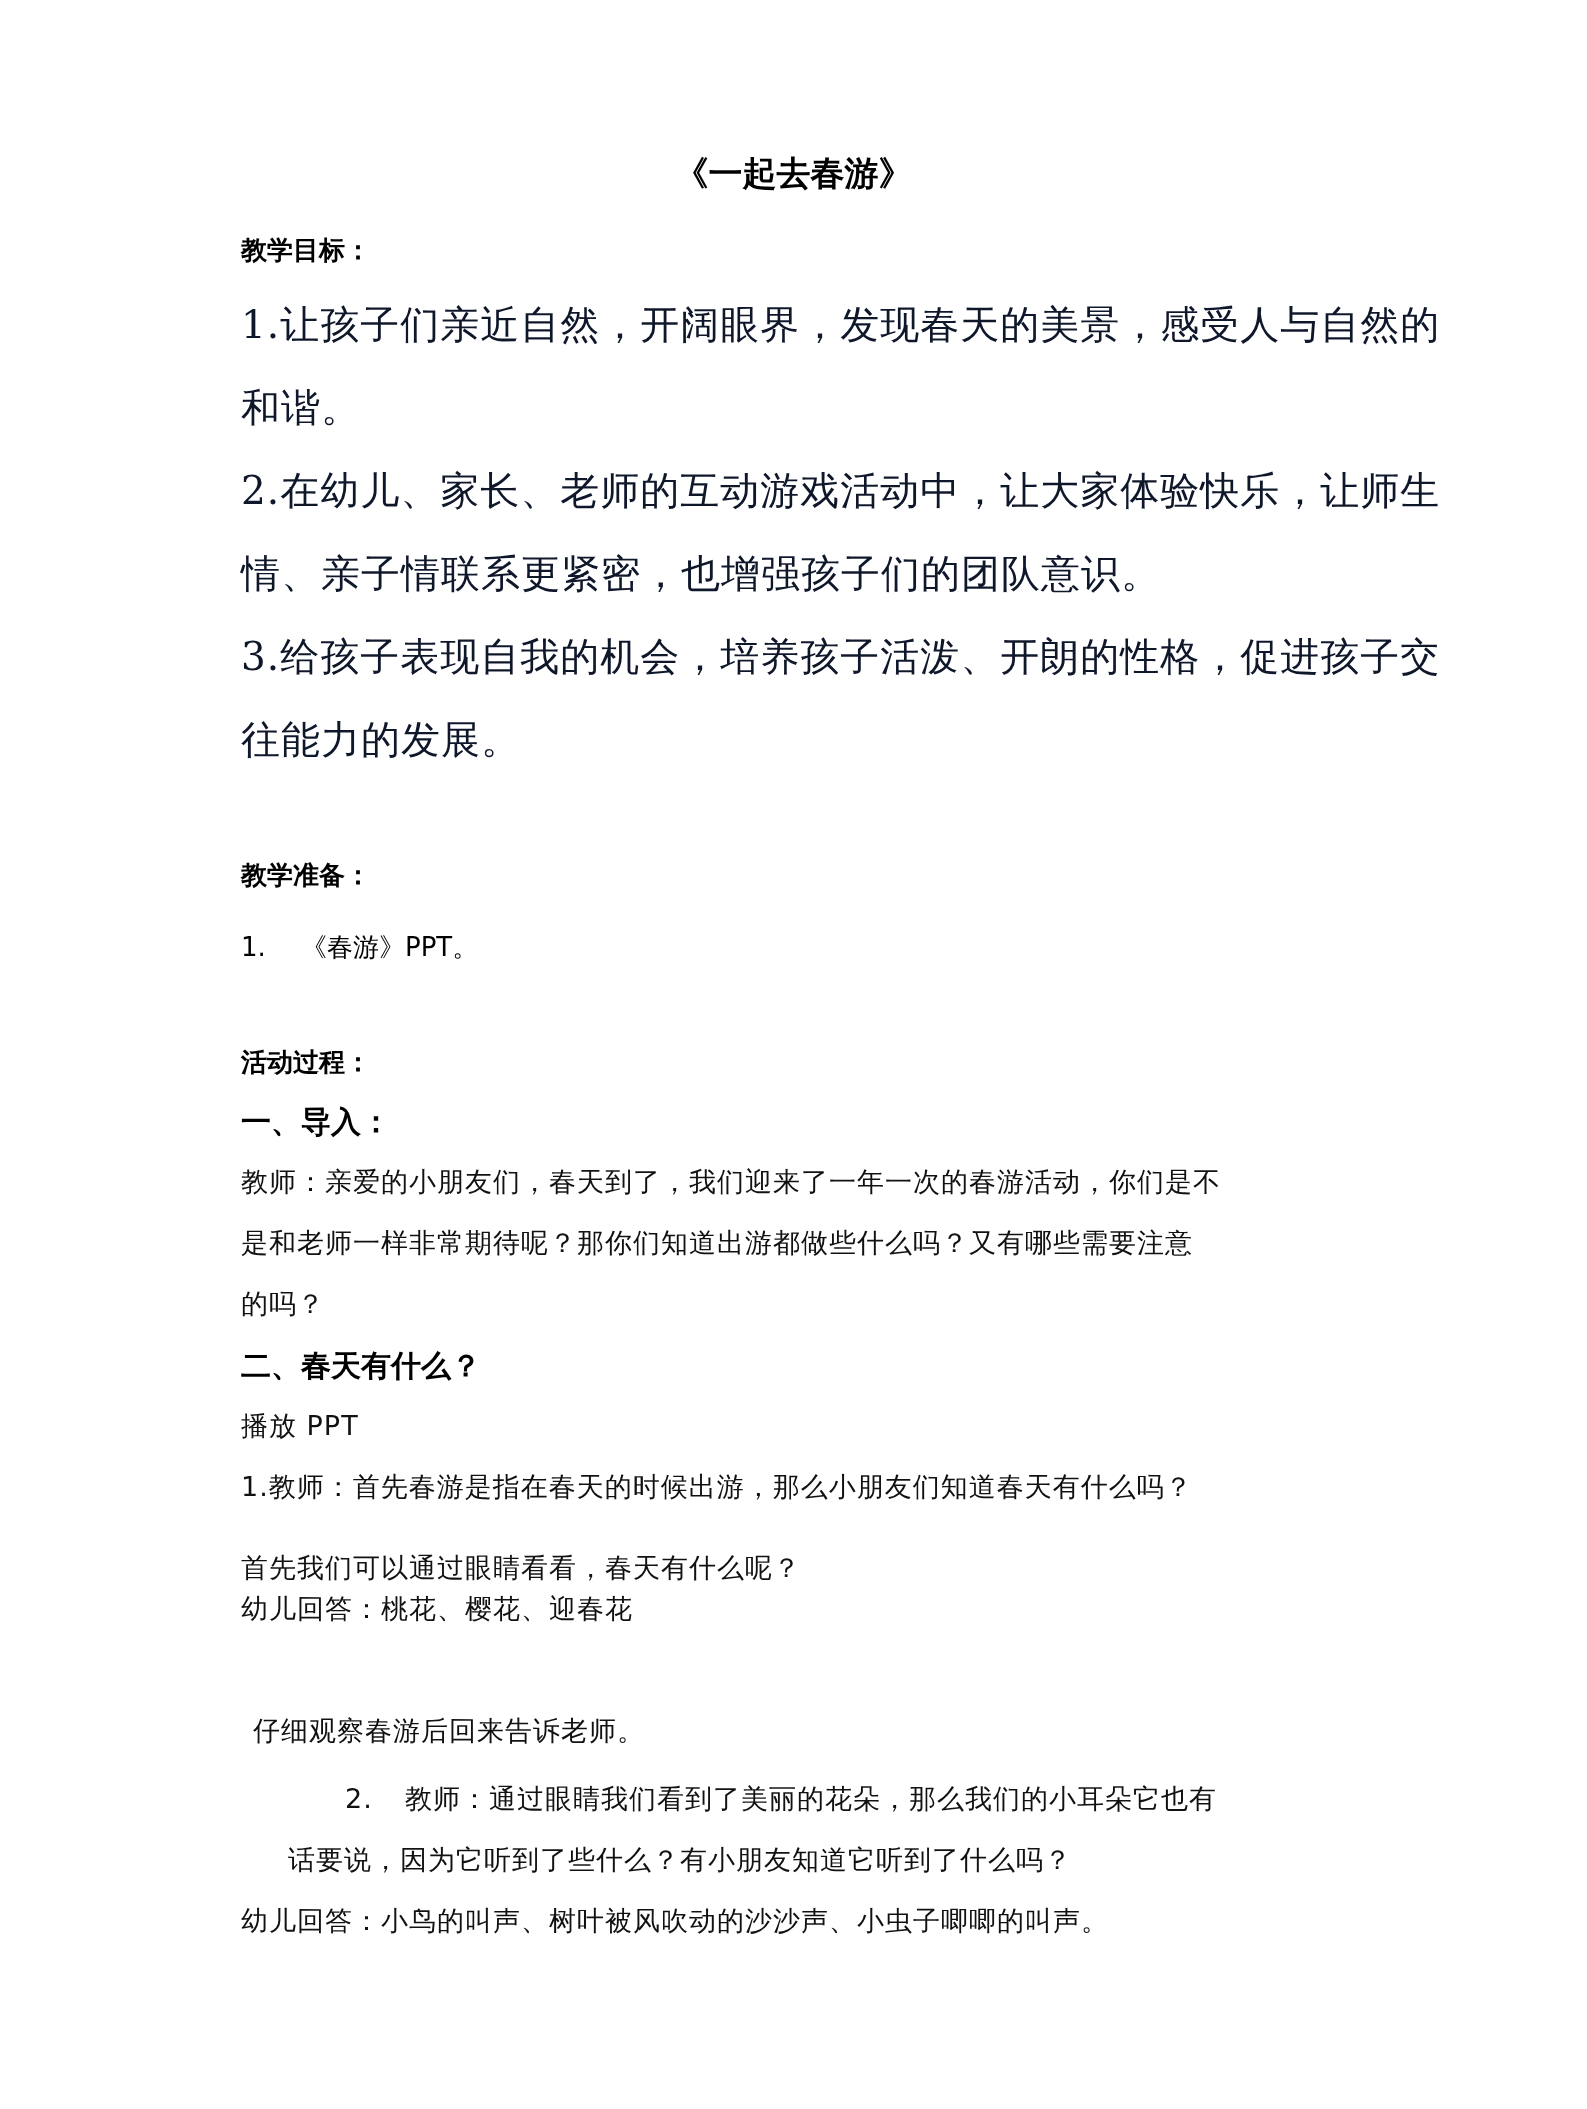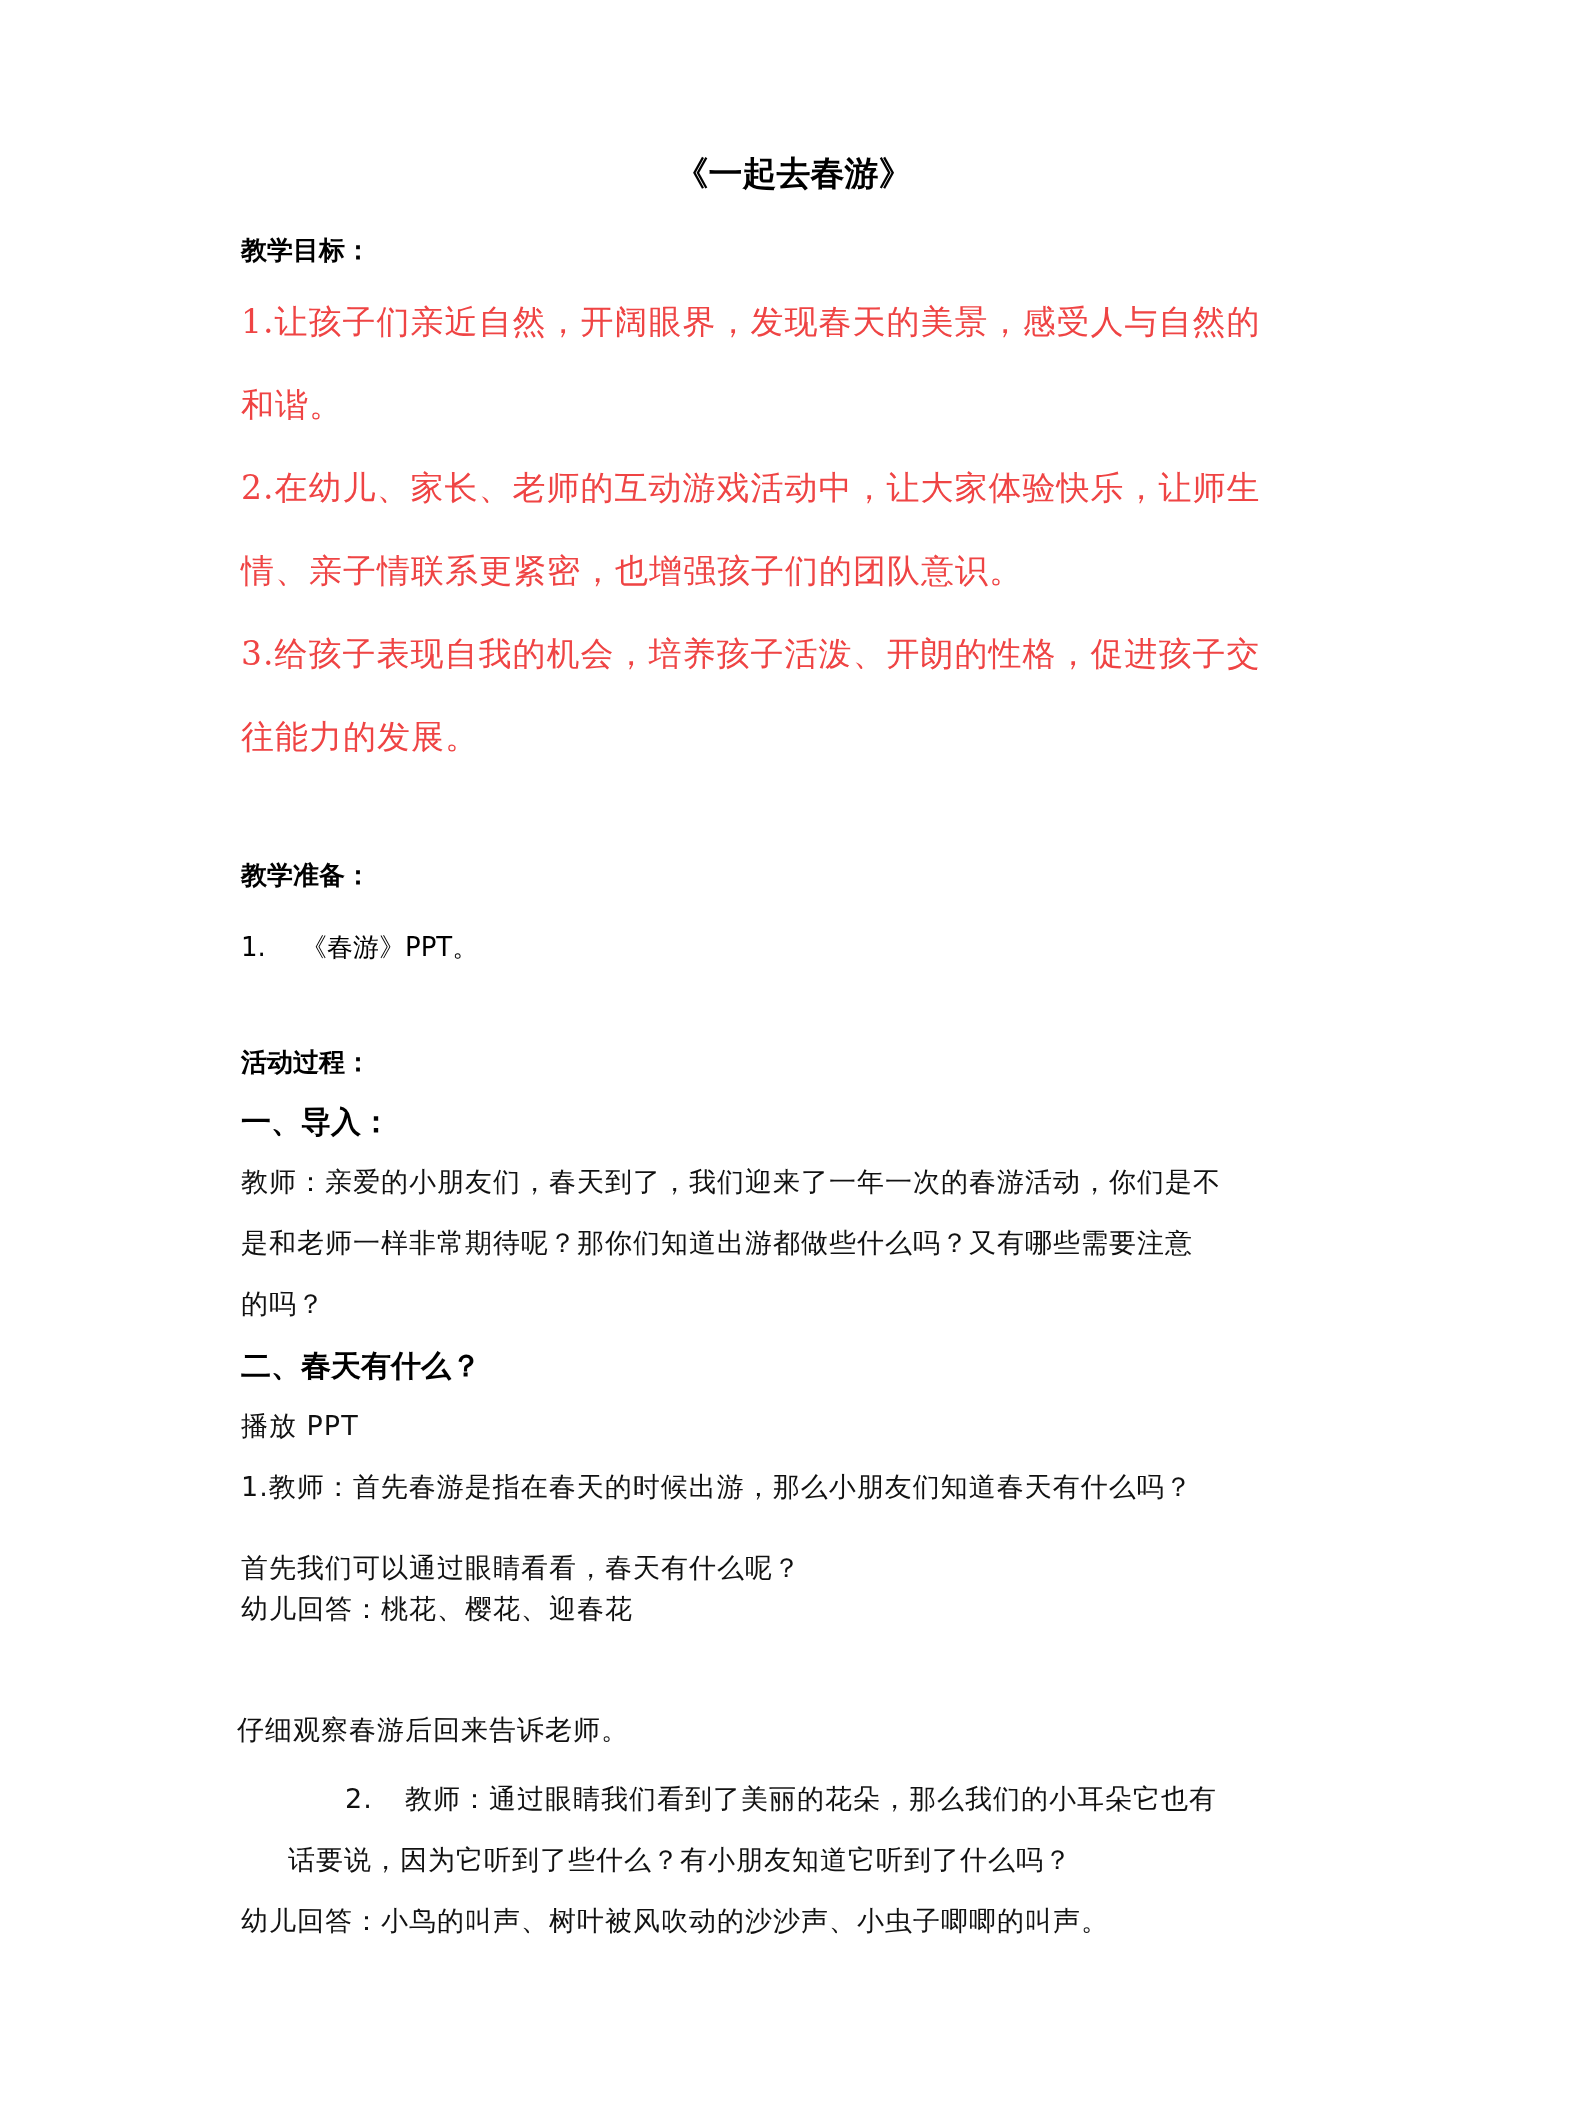--- a/index.html
+++ b/index.html
@@ -35,22 +35,22 @@
       font-size: 34px;
       font-weight: bold;
       font-family: "DejaVu Serif", "Liberation Serif", serif;
     }
     .heading {
       font-size: 26px;
       font-weight: bold;
       font-family: "DejaVu Sans", "Liberation Sans", sans-serif;
     }
     .big {
-      font-size: 33px;
-      color: #ef4444;
+      font-size: 39px;
+      color: #0f172a;
       font-family: "DejaVu Serif", "Liberation Serif", serif;
       letter-spacing: 1px;
     }
     .body {
       font-size: 27px;
       color: #111111;
       font-family: "DejaVu Sans", "Liberation Sans", sans-serif;
       letter-spacing: 1px;
     }
     .sub {
@@ -95,21 +95,21 @@
   <div class="line sub" style="left:241px; top:1107px;">一、导入：</div>
   <div class="line body" style="left:241px; top:1168px;">教师：亲爱的小朋友们，春天到了，我们迎来了一年一次的春游活动，你们是不</div>
   <div class="line body" style="left:241px; top:1229px;">是和老师一样非常期待呢？那你们知道出游都做些什么吗？又有哪些需要注意</div>
   <div class="line body" style="left:241px; top:1290px;">的吗？</div>
 
   <div class="line sub" style="left:241px; top:1351px;">二、春天有什么？</div>
   <div class="line body" style="left:241px; top:1412px;">播放 PPT</div>
   <div class="line body" style="left:241px; top:1473px;">1.教师：首先春游是指在春天的时候出游，那么小朋友们知道春天有什么吗？</div>
   <div class="line body" style="left:241px; top:1534px;margin-top:20px;">首先我们可以通过眼睛看看，春天有什么呢？</div>
   <div class="line body" style="left:241px; top:1595px;">幼儿回答：桃花、樱花、迎春花</div>
-  <div class="line body" style="left:237px; top:1717px;font-family:Liberation Serif, serif;">仔细观察春游后回来告诉老师。</div>
+  <div class="line body" style="left:253px; top:1717px;">仔细观察春游后回来告诉老师。</div>
 
   <div class="line body" style="left:345px; top:1785px;">
     <span class="inline-num">2.</span><span>教师：通过眼睛我们看到了美丽的花朵，那么我们的小耳朵它也有</span>
   </div>
   <div class="line body" style="left:288px; top:1846px;">话要说，因为它听到了些什么？有小朋友知道它听到了什么吗？</div>
   <div class="line body" style="left:241px; top:1907px;">幼儿回答：小鸟的叫声、树叶被风吹动的沙沙声、小虫子唧唧的叫声。</div>
 
 </div>
 
 </body></html>

